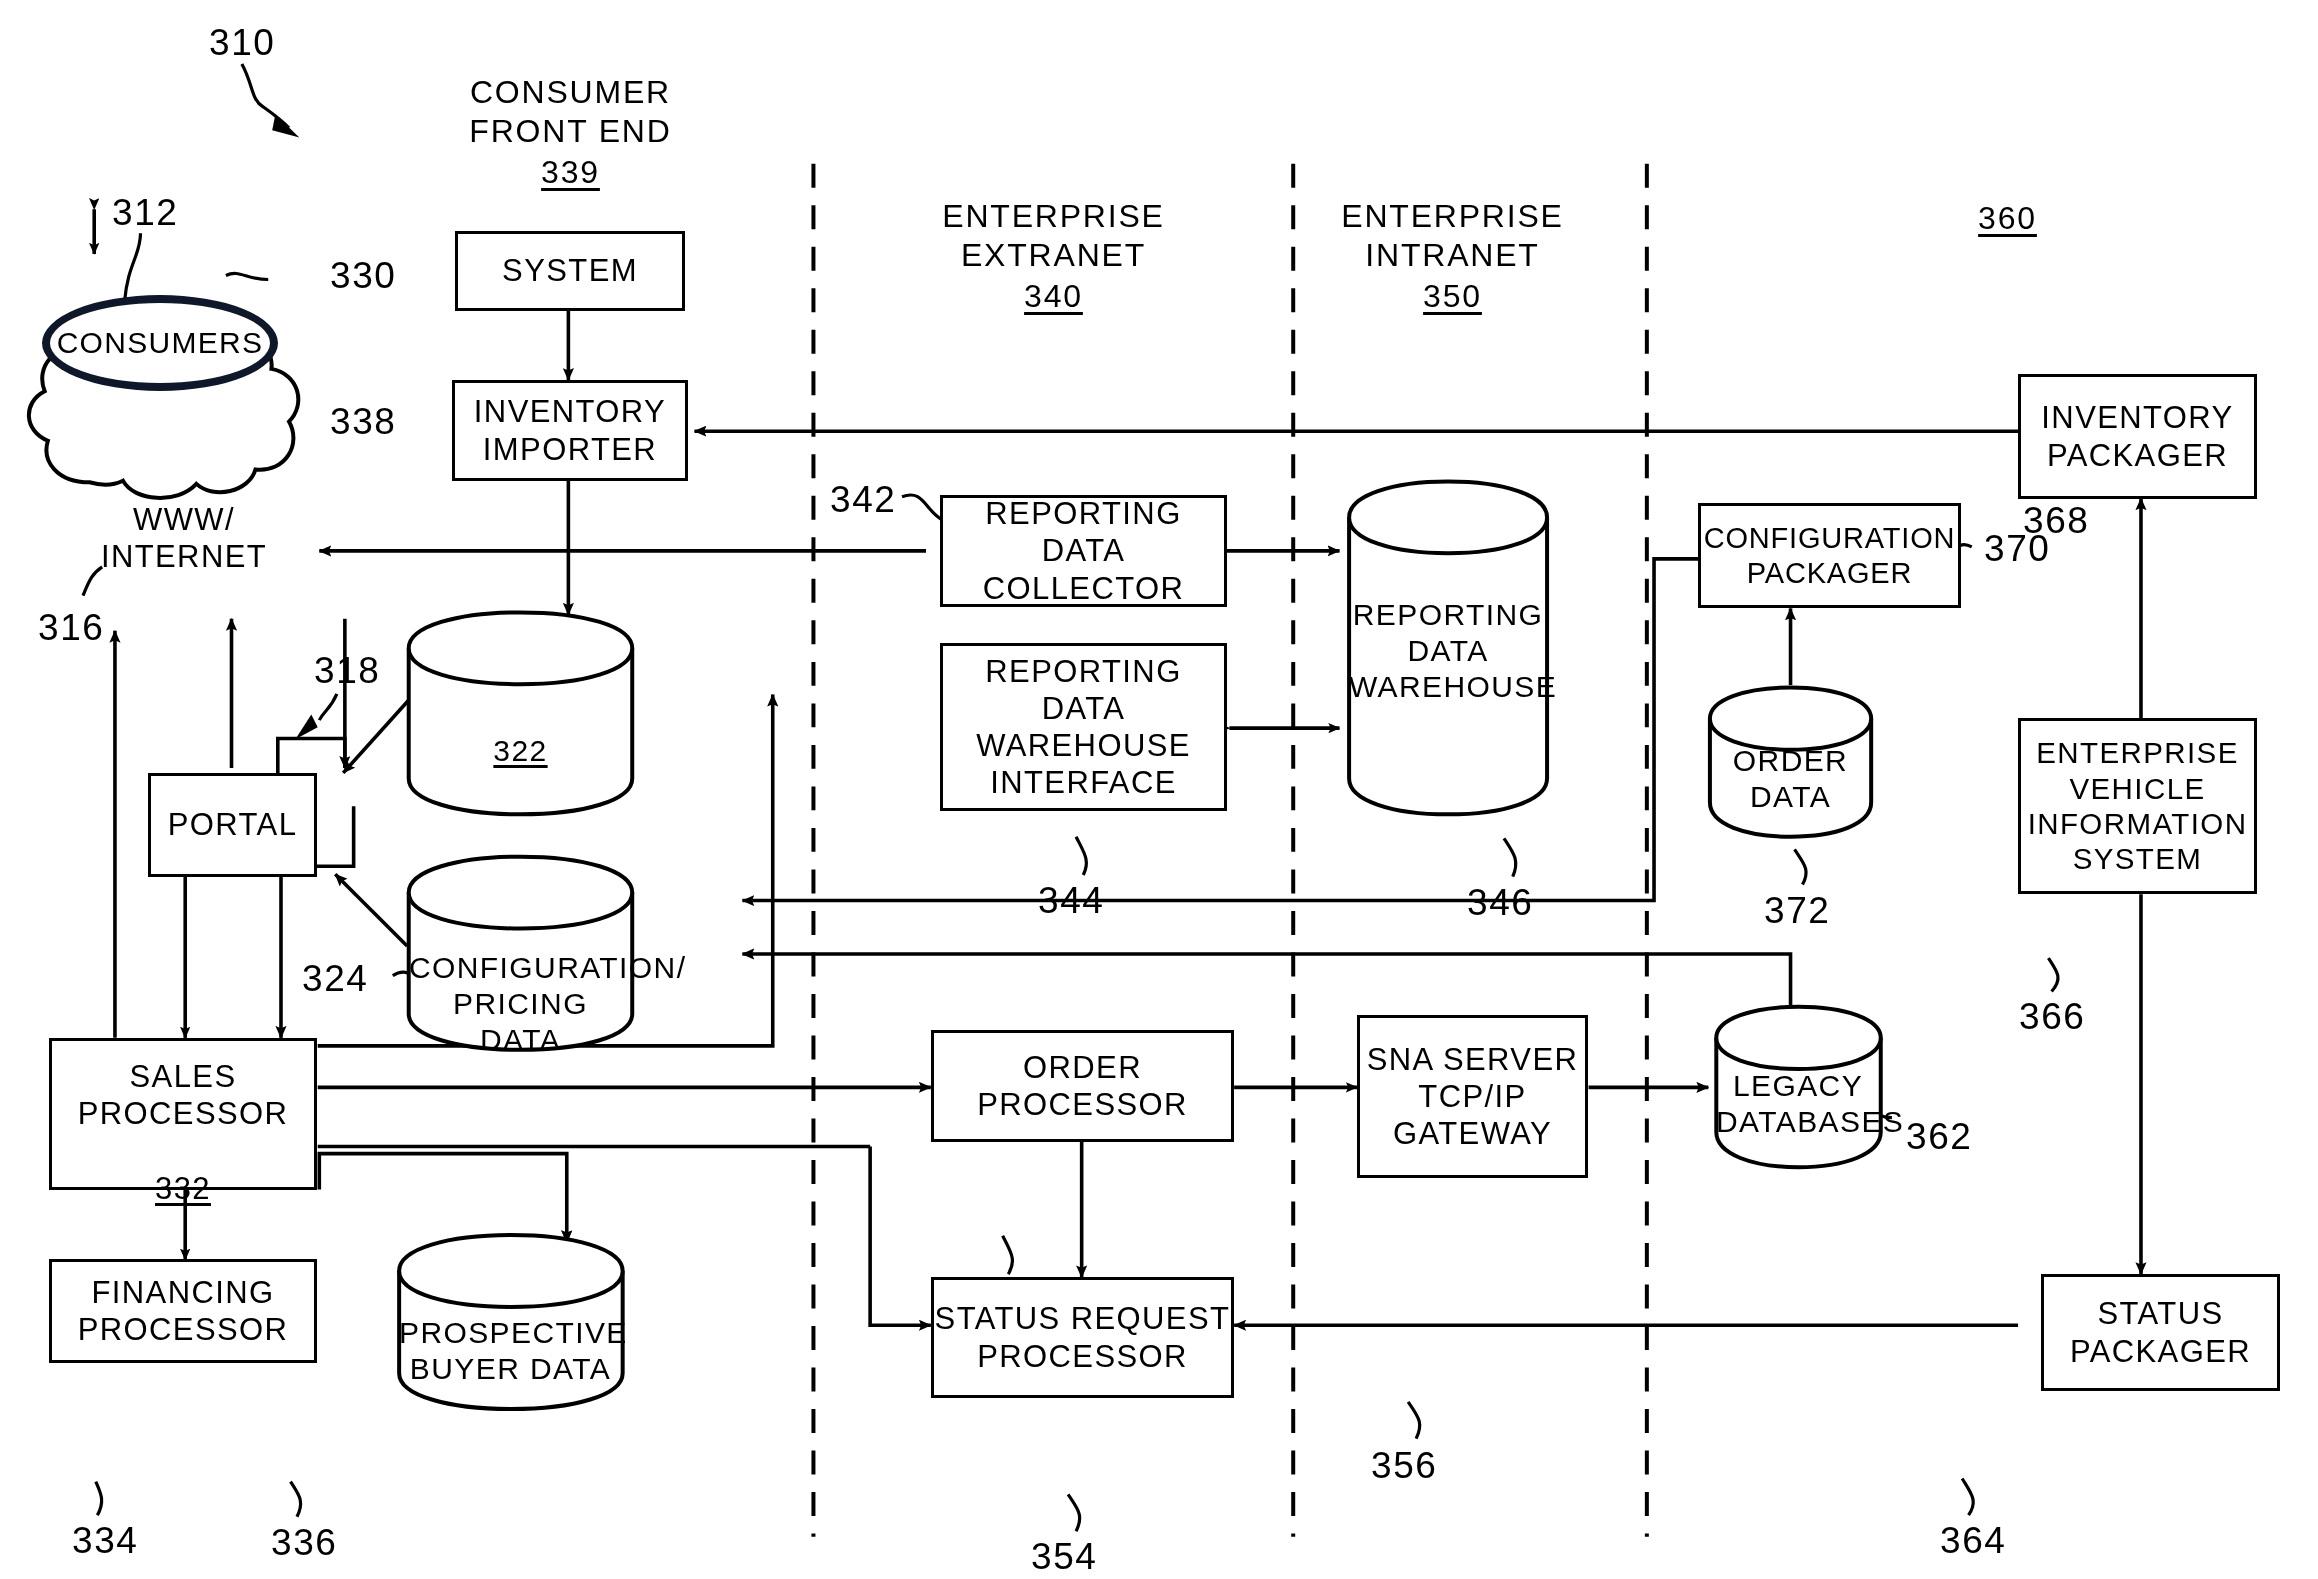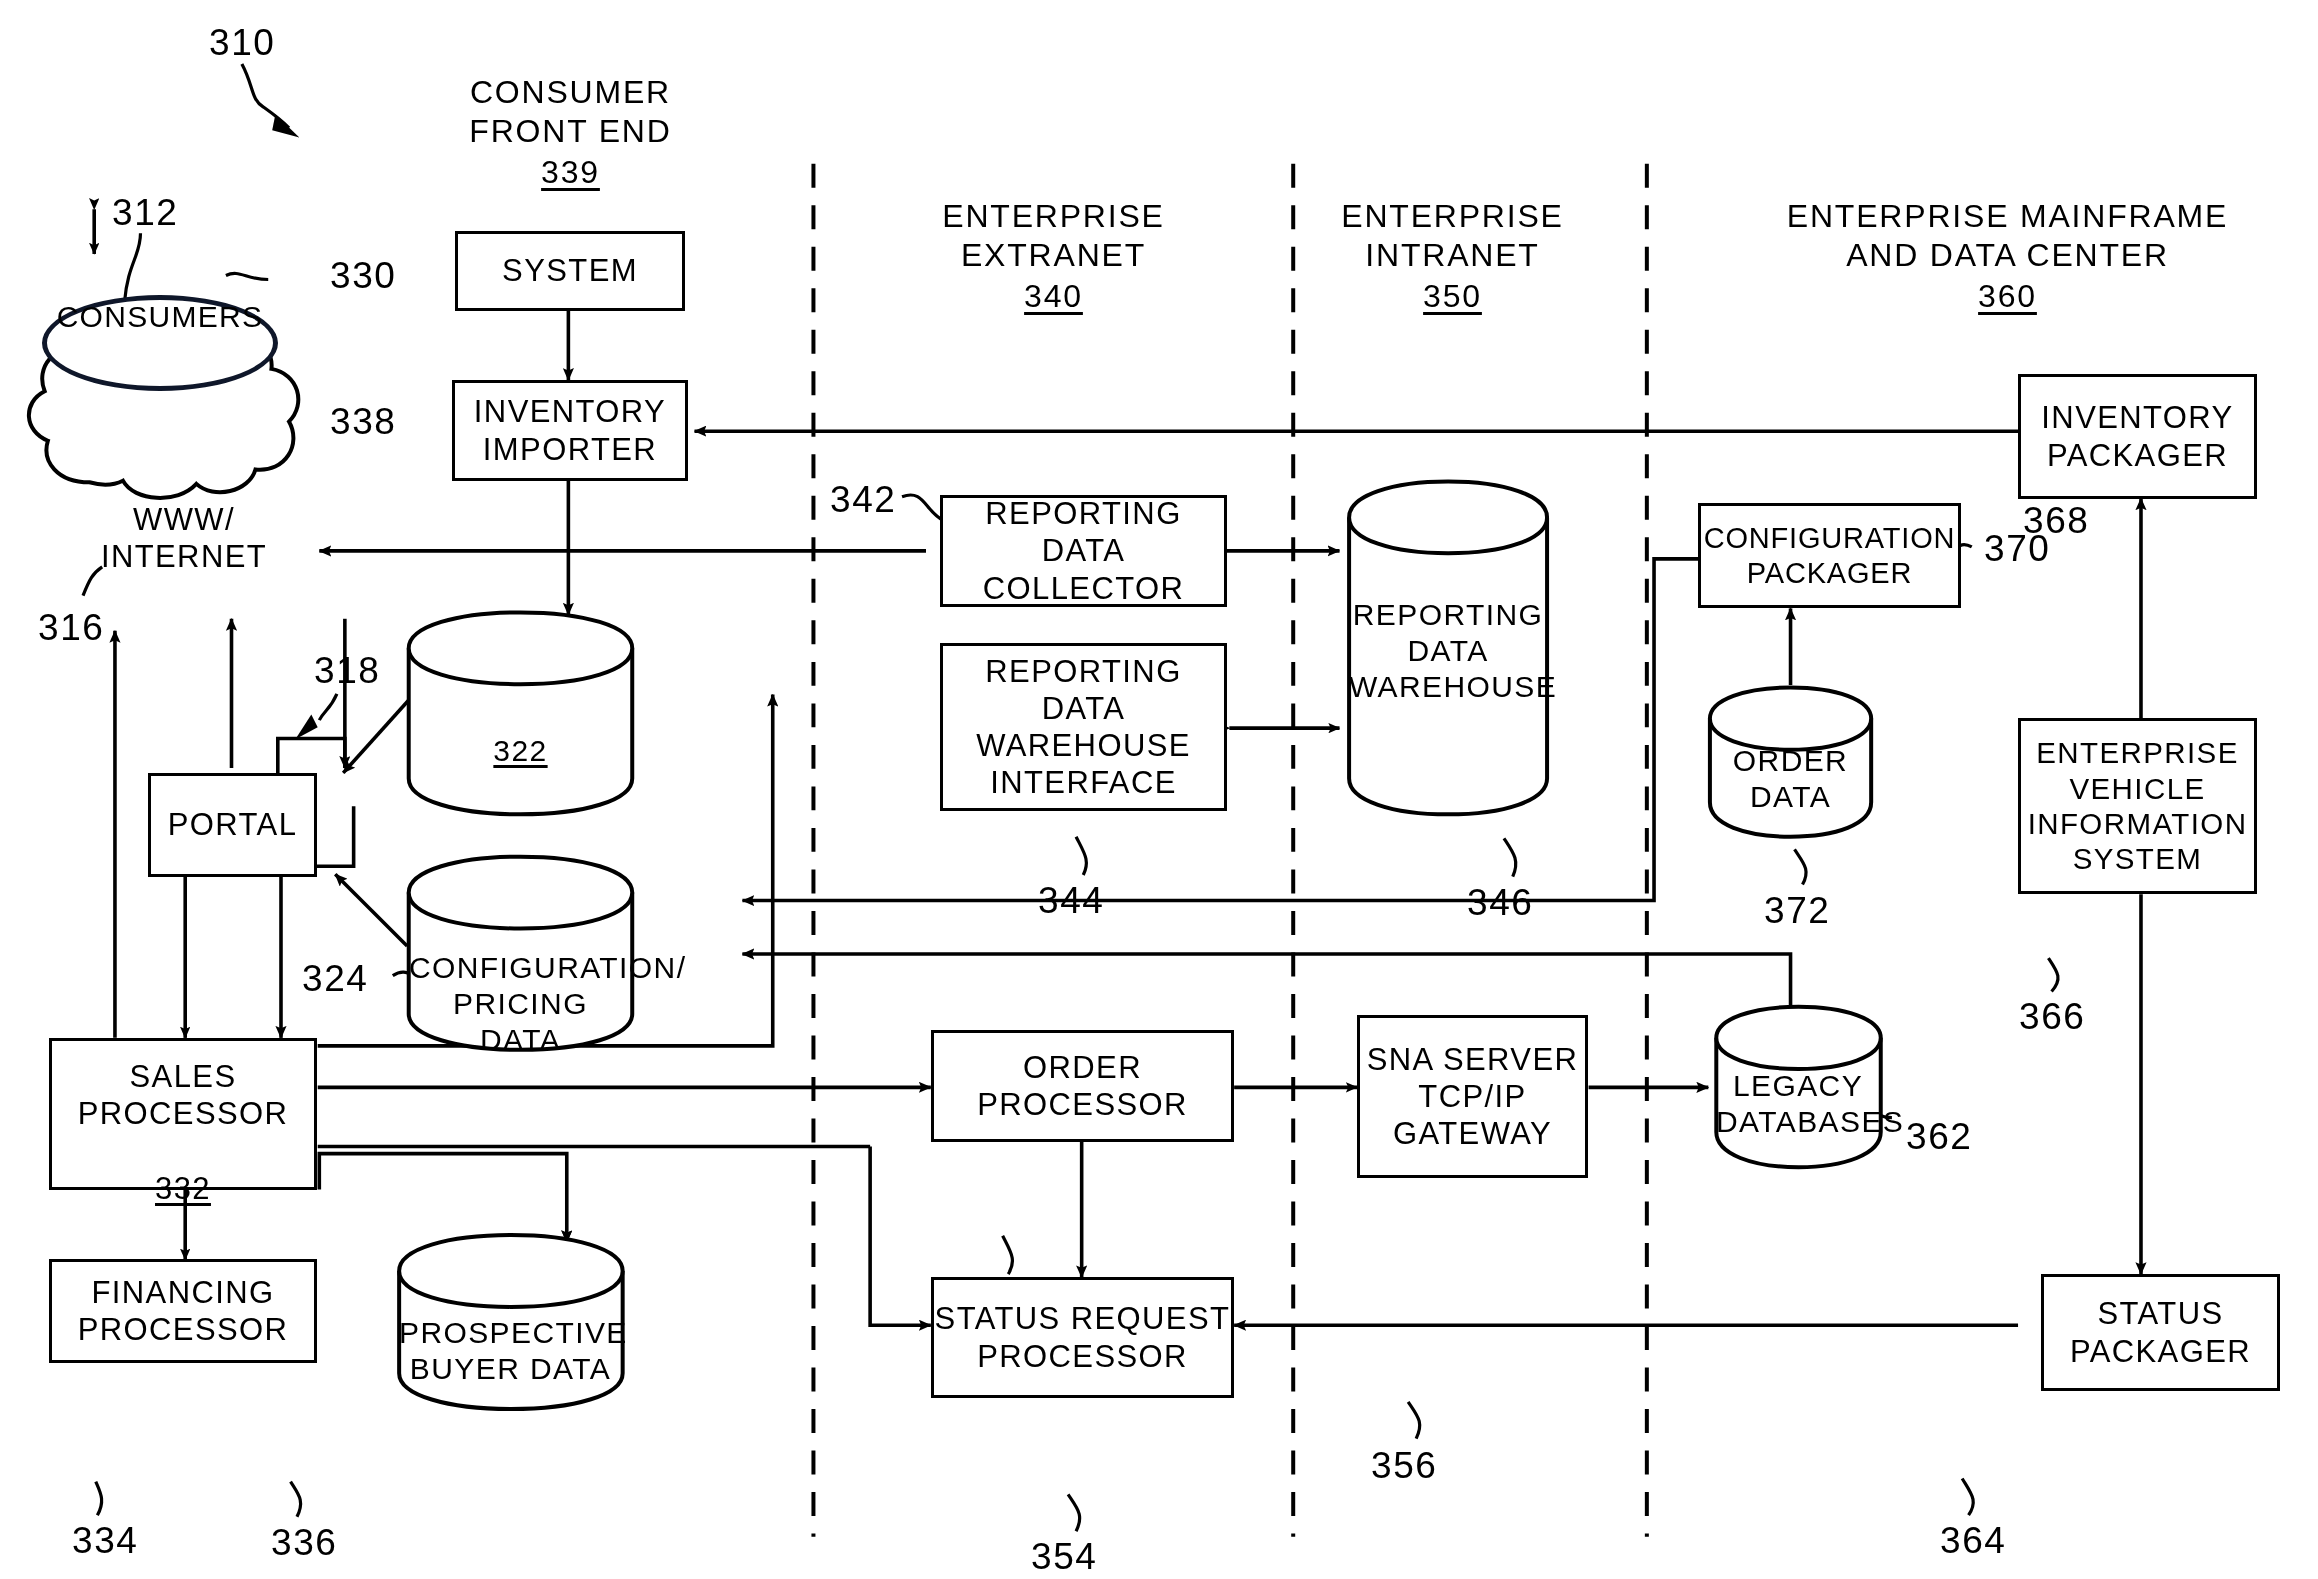--- a/index.html
+++ b/index.html
@@ -79,25 +79,26 @@
     text-align: center;
     font-size: 30px;
     letter-spacing: 1.4px;
     line-height: 1.2;
     white-space: pre-line;
     color: #000;
   }
   
   .ell {
     position: absolute;
-    border: 5px solid #0f172a;
+    border: 8px solid #0f172a;
     border-radius: 50%;
     background: #fff;
     box-sizing: border-box;
     display: flex;
+    align-items: center;
     justify-content: center;
   }
   .ell .elltext {
     font-size: 30px;
     letter-spacing: 1.3px;
     color: #000;
   }
   .cloudtext {
     position: absolute;
     text-align: center;
@@ -303,22 +304,20 @@
     <span class="colnum">340</span>
   </div>
 
   <div class="colhead" style="left:1309px; top:158px; width:287px;">
     <span>ENTERPRISE
 INTRANET</span>
     <span class="colnum">350</span>
   </div>
 
   <div class="colhead" style="left:1732px; top:158px; width:551px;">
-    <span>ENTERPRISE MAINFRAME
-AND DATA CENTER</span>
     <span class="colnum">360</span>
   </div>
 
   <div class="ref" style="left:209px; top:22.3px;">310</div>
   <div class="ref" style="left:112px; top:192px;">312</div>
   <div class="ref" style="left:38px; top:607px;">316</div>
   <div class="ref" style="left:314px; top:650px;">318</div>
   <div class="ref" style="left:330px; top:255px;">330</div>
   <div class="ref" style="left:330px; top:401px;">338</div>
   <div class="ref" style="left:302px; top:958px;">324</div>

